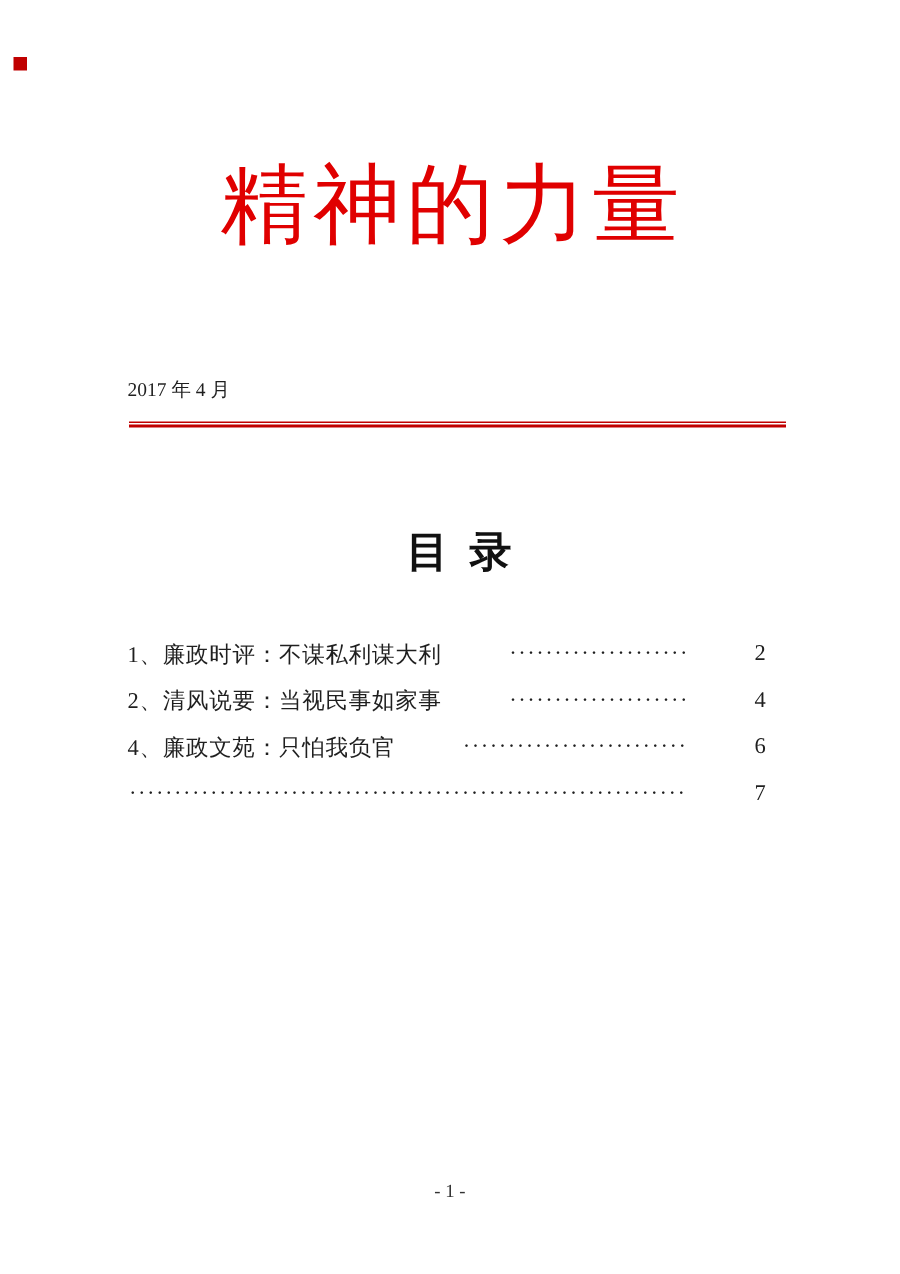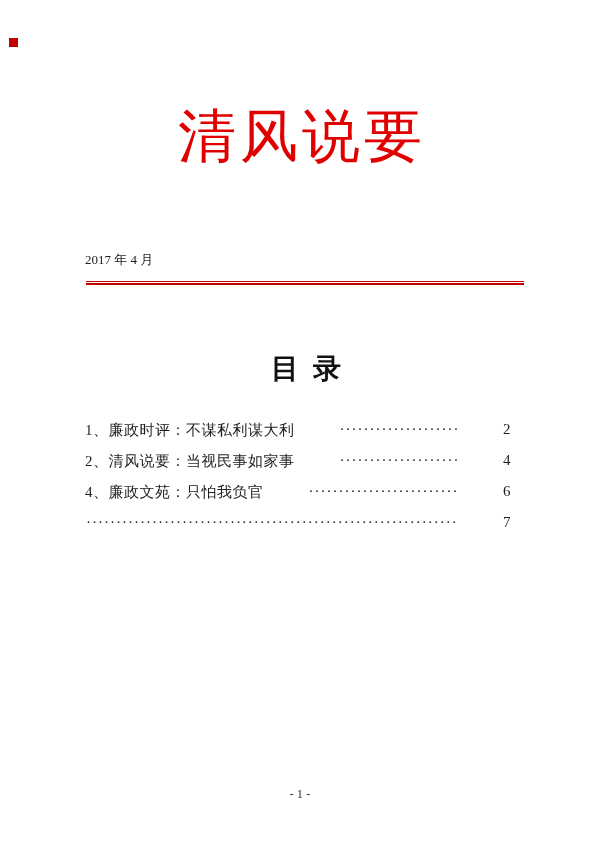--- a/index.html
+++ b/index.html
@@ -82,21 +82,21 @@
     padding-left: 12px;
   }
   .toc-list {
     position: absolute;
     top: 421px;
     left: 85px;
     width: 426px;
   }
   .toc-row {
     display: flex;
-    align-items: flex-start;
+    align-items: center;
     height: 31px;
     font-size: 15px;
     letter-spacing: 0.5px;
     white-space: nowrap;
     gap: 44px;
   }
   .toc-label { flex: 0 0 auto; }
   .toc-leader {
     flex: 1 1 auto;
     overflow: hidden;
@@ -116,21 +116,21 @@
     color: #333333;
   }
 </style>
 </head>
 <body>
 
 <div class="page">
 
   <div class="corner-mark"></div>
 
-  <div class="masthead-title">清风说要</div>
+  <div class="masthead-title">精神的力量</div>
 
 
   <div class="header-row">
     <span>2017 年 4 月</span>
   </div>
 
   <div class="red-rule"></div>
 
   <div class="toc-heading">目  录</div>
 

